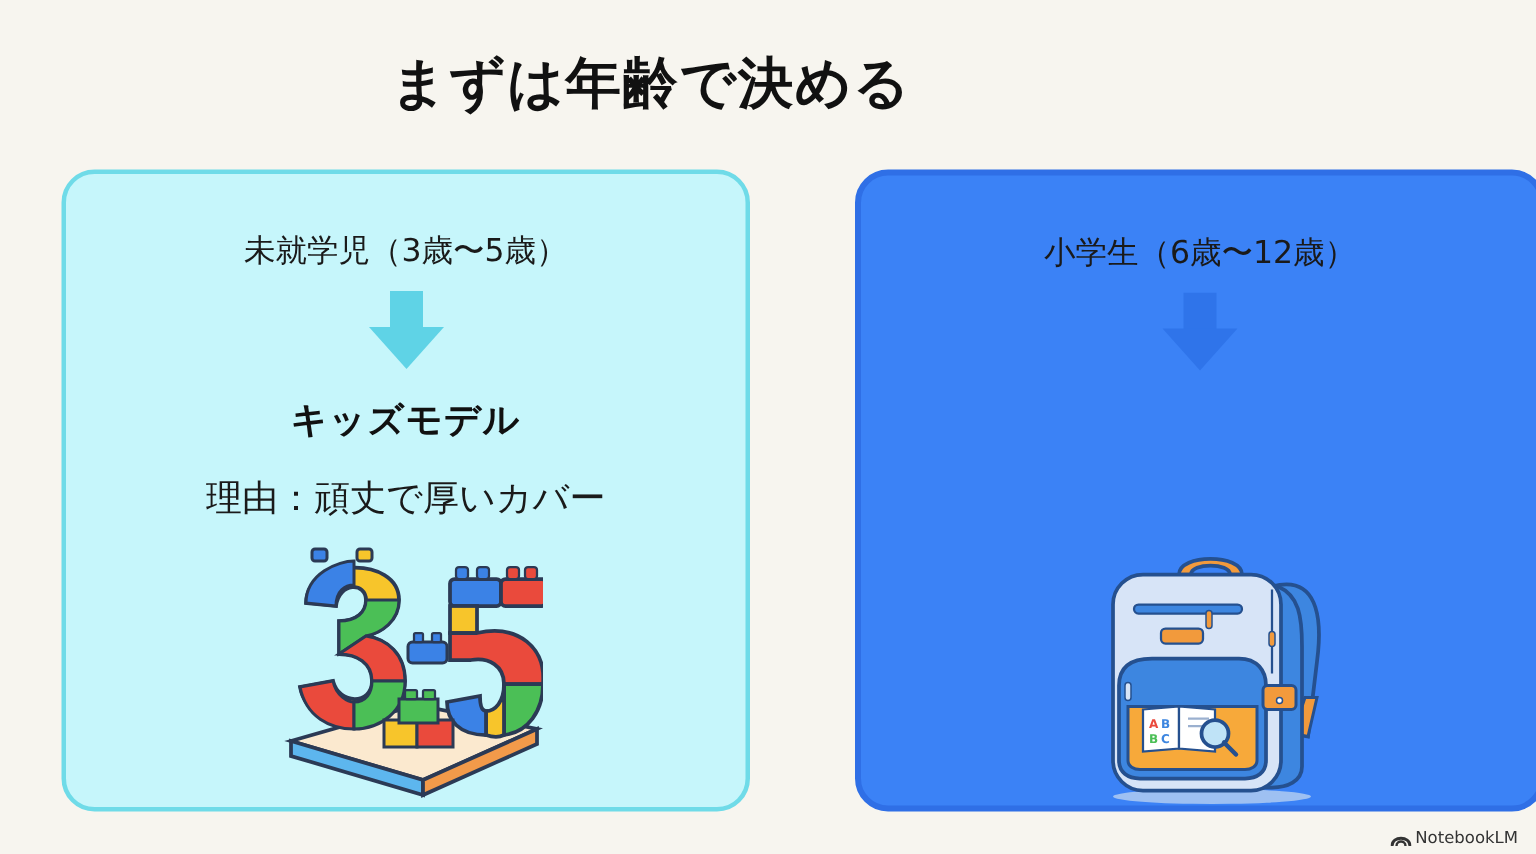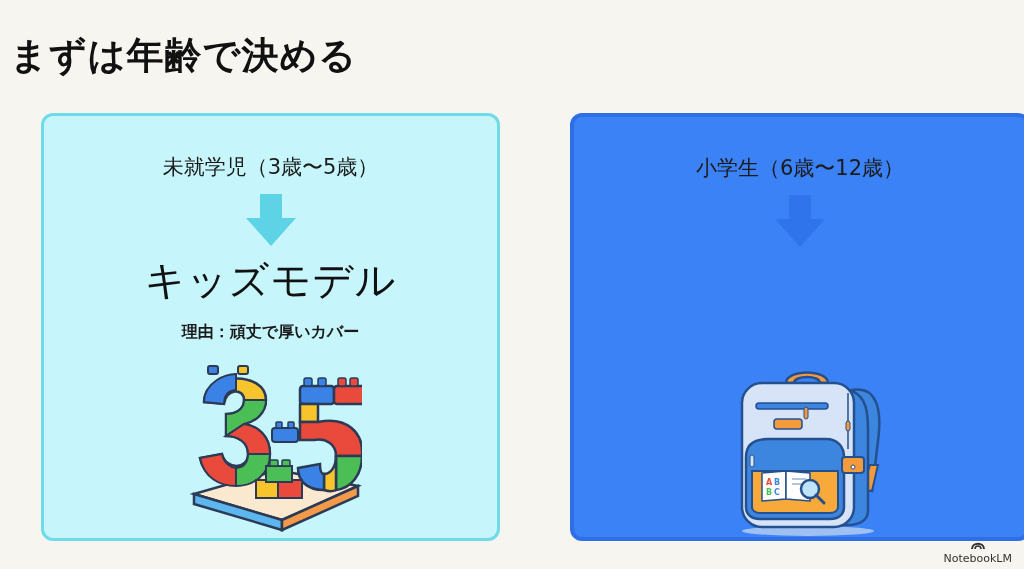--- a/index.html
+++ b/index.html
@@ -10,33 +10,34 @@
       width: 1024px;
       height: 569px;
       background: #f7f5ef;
       position: relative;
       overflow: hidden;
       font-family: "DejaVu Sans", "Liberation Sans", sans-serif;
       color: #111111;
     }
     .title {
       position: absolute;
-      left: 10px;
+      left: 0;
       top: 30px;
       width: 868px;
+      text-align: center;
       font-size: 37px;
       font-weight: bold;
       letter-spacing: 1px;
       line-height: 52px;
     }
     .panel {
       position: absolute;
       top: 113px;
       height: 428px;
-      border-radius: 12px;
+      border-radius: 22px;
       box-sizing: border-box;
     }
     .panel.left {
       left: 41px;
       width: 459px;
       background: #c6f6fb;
       border: 3px solid #6fdbe8;
     }
     .panel.right {
       left: 522px;
@@ -62,35 +63,34 @@
       width: 50px;
       height: 52px;
       margin-left: -25px;
     }
     .model {
       position: absolute;
       top: 136px;
       left: 0;
       width: 100%;
       text-align: center;
-      font-size: 40px;
-      font-weight: normal;
+      font-size: 24px;
+      font-weight: bold;
       line-height: 56px;
       letter-spacing: 1px;
     }
     .reason {
       position: absolute;
       top: 201px;
       left: 0;
       width: 100%;
       text-align: center;
-      font-size: 16px;
+      font-size: 24px;
       line-height: 30px;
       color: #1a1a1a;
-      font-weight: bold;
     }
     .illus {
       position: absolute;
     }
     .panel.left .illus {
       left: 142px;
       top: 246px;
       width: 176px;
       height: 170px;
     }
@@ -102,21 +102,20 @@
     }
     .footer {
       position: absolute;
       right: 12px;
       bottom: 4px;
       font-size: 11px;
       color: #333;
       display: flex;
       align-items: center;
       gap: 3px;
-      flex-direction: column;
     }
     .footer svg {
       display: block;
     }
   </style>
 </head>
 <body>
 
 <div class="title">まずは年齢で決める</div>
 

